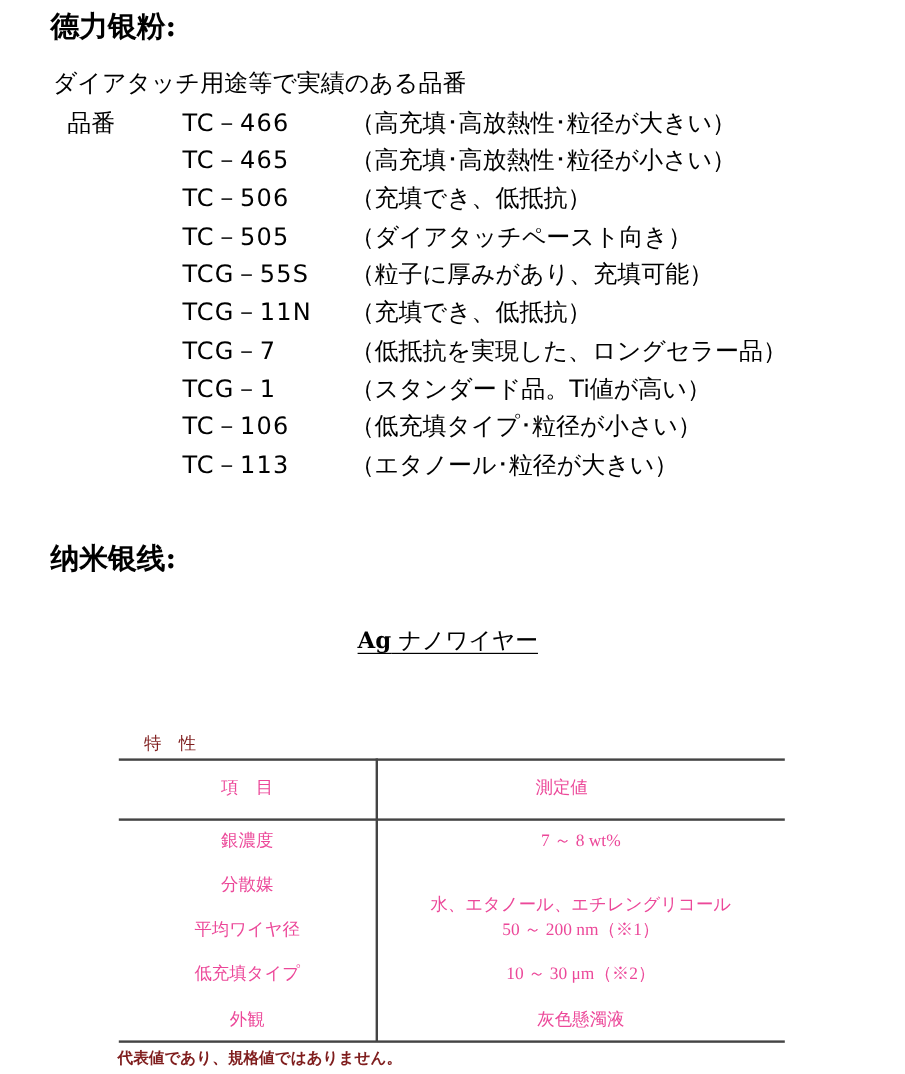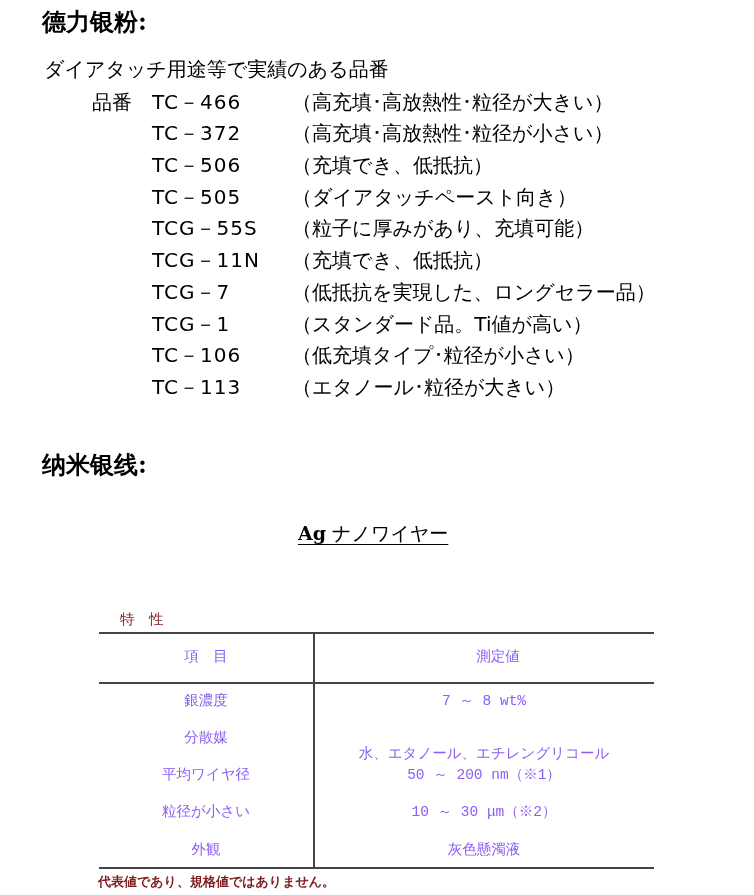--- a/index.html
+++ b/index.html
@@ -3,42 +3,42 @@
 <meta charset="utf-8">
 <style>
   html, body { margin:0; padding:0; background:#ffffff; }
   body { width:754px; height:895px; position:relative; overflow:hidden; color:#000; }
   .abs { position:absolute; white-space:nowrap; }
   .h-serif { font-family:"DejaVu Serif", "Liberation Serif", serif; font-weight:bold; font-size:24px; }
   .sans { font-family:"DejaVu Sans", "Liberation Sans", sans-serif; font-size:20px; }
   .row { position:absolute; left:0; height:32px; line-height:32px; font-family:"DejaVu Sans","Liberation Sans",sans-serif; font-size:20px; white-space:nowrap; }
   .row .code { position:absolute; left:152px; letter-spacing:1px; }
   .row .desc { position:absolute; left:292px; }
-  .row .lbl { position:absolute; left:56px;margin-left:36px; }
+  .row .lbl { position:absolute; left:56px; }
   .title { font-family:"DejaVu Serif","Liberation Serif",serif; font-size:19px; text-decoration:underline; text-underline-offset:4px; }
   .title b { font-weight:bold; }
   .tbl-text { font-family:"DejaVu Serif","Liberation Serif",serif; font-size:14.5px; color:#7f1d1d; }
   .hline { position:absolute; height:1.5px; background:#444; }
   .vline { position:absolute; width:1.5px; background:#444; }
-  .cell { position:absolute; text-align:center; font-family:Liberation Mono, monospace; font-size:14.5px; color:#8b5cf6; white-space:nowrap; }
+  .cell { position:absolute; text-align:center; font-family:Liberation Serif, serif; font-size:14.5px; color:#ec4899; white-space:nowrap; }
 </style>
 </head>
 <body>
 
 <div class="abs h-serif" style="left:42px; top:6px;">德力银粉:</div>
 <div class="abs sans" style="left:44px; top:56px;">ダイアタッチ用途等で実績のある品番</div>
 
 <div>
   <div class="row" style="top:86px;">
     <span class="lbl">品番</span>
     <span class="code">TC－466</span>
     <span class="desc">（高充填･高放熱性･粒径が大きい）</span>
   </div>
   <div class="row" style="top:117px;">
-    <span class="code">TC－372</span>
+    <span class="code">TC－465</span>
     <span class="desc">（高充填･高放熱性･粒径が小さい）</span>
   </div>
   <div class="row" style="top:149px;">
     <span class="code">TC－506</span>
     <span class="desc">（充填でき、低抵抗）</span>
   </div>
   <div class="row" style="top:181px;">
     <span class="code">TC－505</span>
     <span class="desc">（ダイアタッチペースト向き）</span>
   </div>
@@ -74,31 +74,31 @@
 
 <div class="abs tbl-text" style="left:120px; top:610px;">特　性</div>
 
 <div>
   <div class="hline" style="left:99px; width:555px; top:632px;"></div>
   <div class="hline" style="left:99px; width:555px; top:682px;"></div>
   <div class="hline" style="left:99px; width:555px; top:867px;"></div>
   <div class="vline" style="left:313px; top:632px; height:236px;"></div>
 
   <div class="cell" style="left:99px; width:214px; top:647px;">項　目</div>
-  <div class="cell" style="left:328px; width:340px; top:647px;">測定値</div>
+  <div class="cell" style="left:298px; width:340px; top:647px;">測定値</div>
 
   <div class="cell" style="left:99px; width:214px; top:691px;">銀濃度</div>
   <div class="cell" style="left:314px; width:340px; top:691px;">7 ～ 8 wt%</div>
 
   <div class="cell" style="left:99px; width:214px; top:728px;">分散媒</div>
   <div class="cell" style="left:314px; width:340px; top:728px;margin-top:16px;">水、エタノール、エチレングリコール</div>
 
   <div class="cell" style="left:99px; width:214px; top:765px;">平均ワイヤ径</div>
   <div class="cell" style="left:314px; width:340px; top:765px;">50 ～ 200 nm（※1）</div>
 
-  <div class="cell" style="left:99px; width:214px; top:802px;">粒径が小さい</div>
+  <div class="cell" style="left:99px; width:214px; top:802px;">低充填タイプ</div>
   <div class="cell" style="left:314px; width:340px; top:802px;">10 ～ 30 μm（※2）</div>
 
   <div class="cell" style="left:99px; width:214px; top:840px;">外観</div>
   <div class="cell" style="left:314px; width:340px; top:840px;">灰色懸濁液</div>
 </div>
 
 <div class="abs tbl-text" style="left:98px; top:873px; font-size:13px;font-weight:bold;">代表値であり、規格値ではありません。</div>
 
 </body></html>

